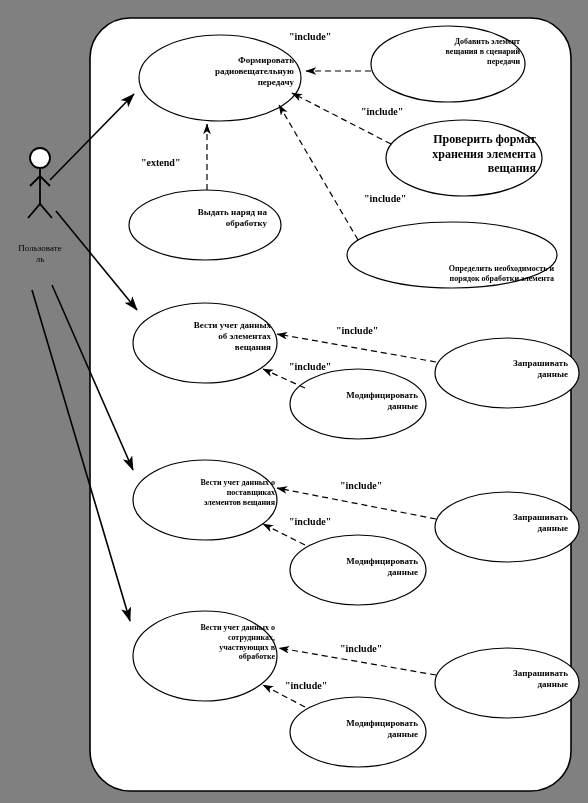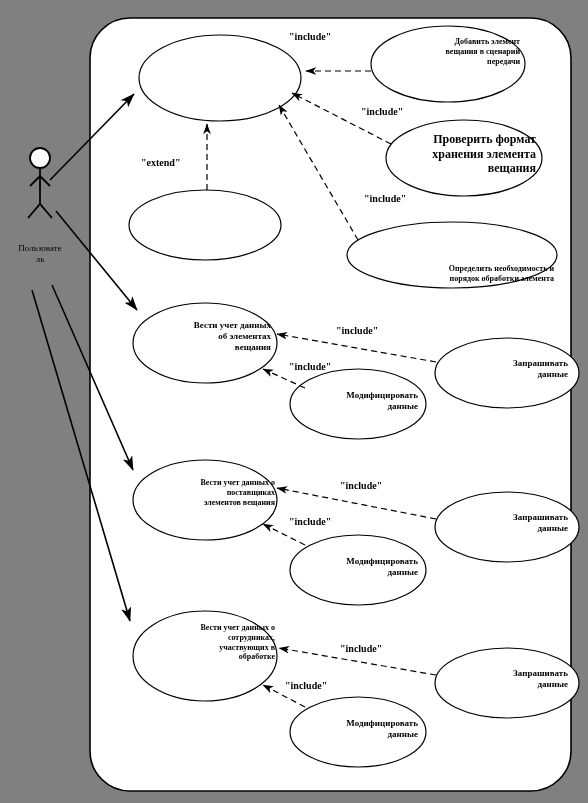--- a/index.html
+++ b/index.html
@@ -106,32 +106,37 @@
     <ellipse cx="205" cy="656" rx="72" ry="45" fill="#ffffff" stroke="#000000" stroke-width="1.2"></ellipse>
     <ellipse cx="507" cy="683" rx="72" ry="35" fill="#ffffff" stroke="#000000" stroke-width="1.2"></ellipse>
     <ellipse cx="358" cy="732" rx="68" ry="35" fill="#ffffff" stroke="#000000" stroke-width="1.2"></ellipse>
     <line x1="436" y1="675" x2="279" y2="648" stroke="#000000" stroke-width="1.2" stroke-dasharray="6,4" marker-end="url(#arrow-open)"></line>
     <line x1="305" y1="707" x2="263" y2="685" stroke="#000000" stroke-width="1.2" stroke-dasharray="6,4" marker-end="url(#arrow-open)"></line>
   </svg>
 
   <div class="actor-label" style="left:2px; top:243px; width:76px;">Пользовате
 ль</div>
 
+  <div class="uc-label" style="left:146px; top:55px; width:148px; font-size:9px;">Формировать
+радиовещательную
+передачу</div>
 
   <div class="uc-label" style="left:378px; top:37px; width:142px; font-size:8px;">Добавить элемент
 вещания в сценарий
 передачи</div>
 
   <div class="uc-label" style="left:394px; top:132px; width:142px; font-size:12px;">Проверить  формат
 хранения элемента
 вещания</div>
 
   <div class="uc-label" style="left:350px; top:240px; width:204px; font-size:8px;margin-top:24px;">Определить  необходимость и
 порядок обработки элемента</div>
 
+  <div class="uc-label" style="left:143px; top:207px; width:124px; font-size:9px;">Выдать  наряд на
+обработку</div>
 
   <div class="uc-label" style="left:139px; top:320px; width:132px; font-size:9px;">Вести учет данных
 об элементах
 вещания</div>
 
   <div class="uc-label" style="left:446px; top:358px; width:122px; font-size:9px;">Запрашивать
 данные</div>
 
   <div class="uc-label" style="left:298px; top:390px; width:120px; font-size:9px;">Модифицировать
 данные</div>

